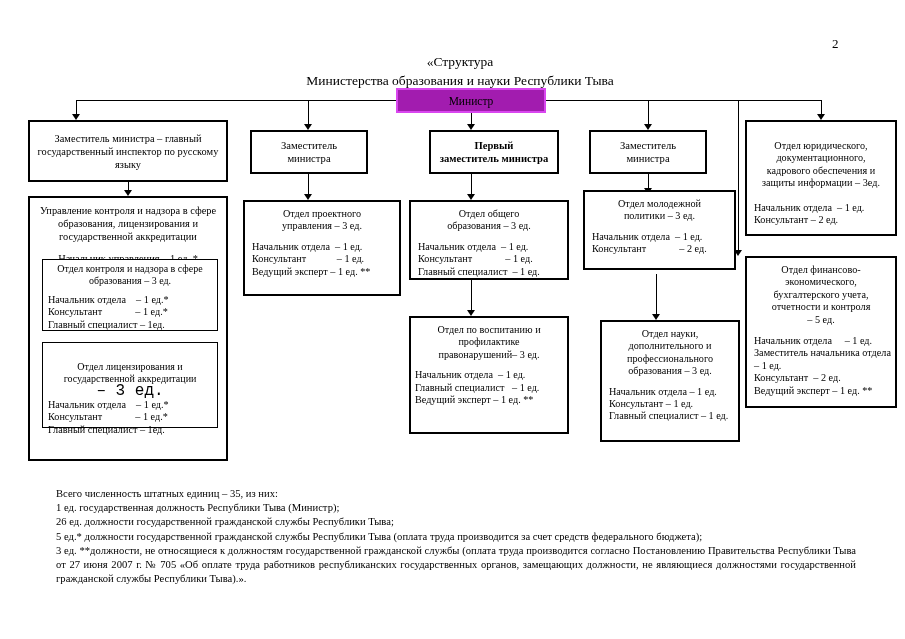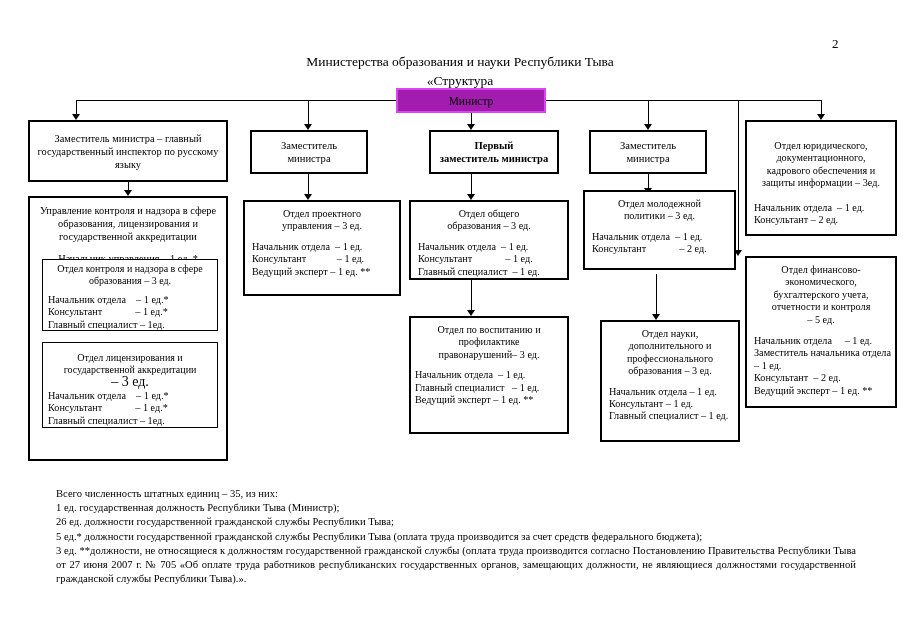--- a/index.html
+++ b/index.html
@@ -113,22 +113,22 @@
   .footnotes p.just { text-align: justify; text-align-last: left; }
 </style>
 </head>
 <body>
 
 <div id="page">
 
   <div class="page-number">2</div>
 
   <div class="doc-title">
+    <div>«Структура</div>
     <div>Министерства образования и науки Республики Тыва</div>
-    <div>«Структура</div>
   </div>
 
   <div class="hline" style="left:76px; top:100px; width:322px;"></div>
   <div class="hline" style="left:546px; top:100px; width:276px;"></div>
 
   <div class="vline" style="left:76px; top:100px; height:16px;"></div>
   <div class="arrow" style="left:72px; top:114px;"></div>
 
   <div class="vline" style="left:308px; top:100px; height:26px;"></div>
   <div class="arrow" style="left:304px; top:124px;"></div>
@@ -161,24 +161,24 @@
 
     <div class="box thin" style="left:12px; top:61px; width:176px; height:72px; padding:3px 5px;">
       <span class="head" style="font-size:10px; line-height:12px;">Отдел контроля и надзора в сфере образования – 3 ед.</span>
       <span class="rows" style="margin-top:7px;">
         <span class="row">Начальник отдела    – 1 ед.*</span>
         <span class="row">Консультант             – 1 ед.*</span>
         <span class="row">Главный специалист – 1ед.</span>
       </span>
     </div>
 
-    <div class="box thin" style="left:12px; top:144px; width:176px; height:86px; padding:9px 5px;">
+    <div class="box thin" style="left:12px; top:144px; width:176px; height:86px; padding:18px 5px;">
       <span class="head" style="font-size:10px; line-height:12px;">Отдел лицензирования и</span>
       <span class="head" style="font-size:10px; line-height:12px;">государственной аккредитации</span>
-      <span class="head" style="font-size:14px; line-height:12px;">– 3 ед.</span>
+      <span class="head" style="font-size:16px; line-height:12px;font-family:Liberation Mono, monospace;">– 3 ед.</span>
       <span class="rows" style="margin-top:2px;">
         <span class="row">Начальник отдела    – 1 ед.*</span>
         <span class="row">Консультант             – 1 ед.*</span>
         <span class="row">Главный специалист – 1ед.</span>
       </span>
     </div>
   </div>
 
   <div class="box" style="left:250px; top:130px; width:118px; height:44px; display:flex; flex-direction:column; align-items:center; justify-content:center; text-align:center; font-size:10.6px; line-height:13px;">
     <span>Заместитель</span>

